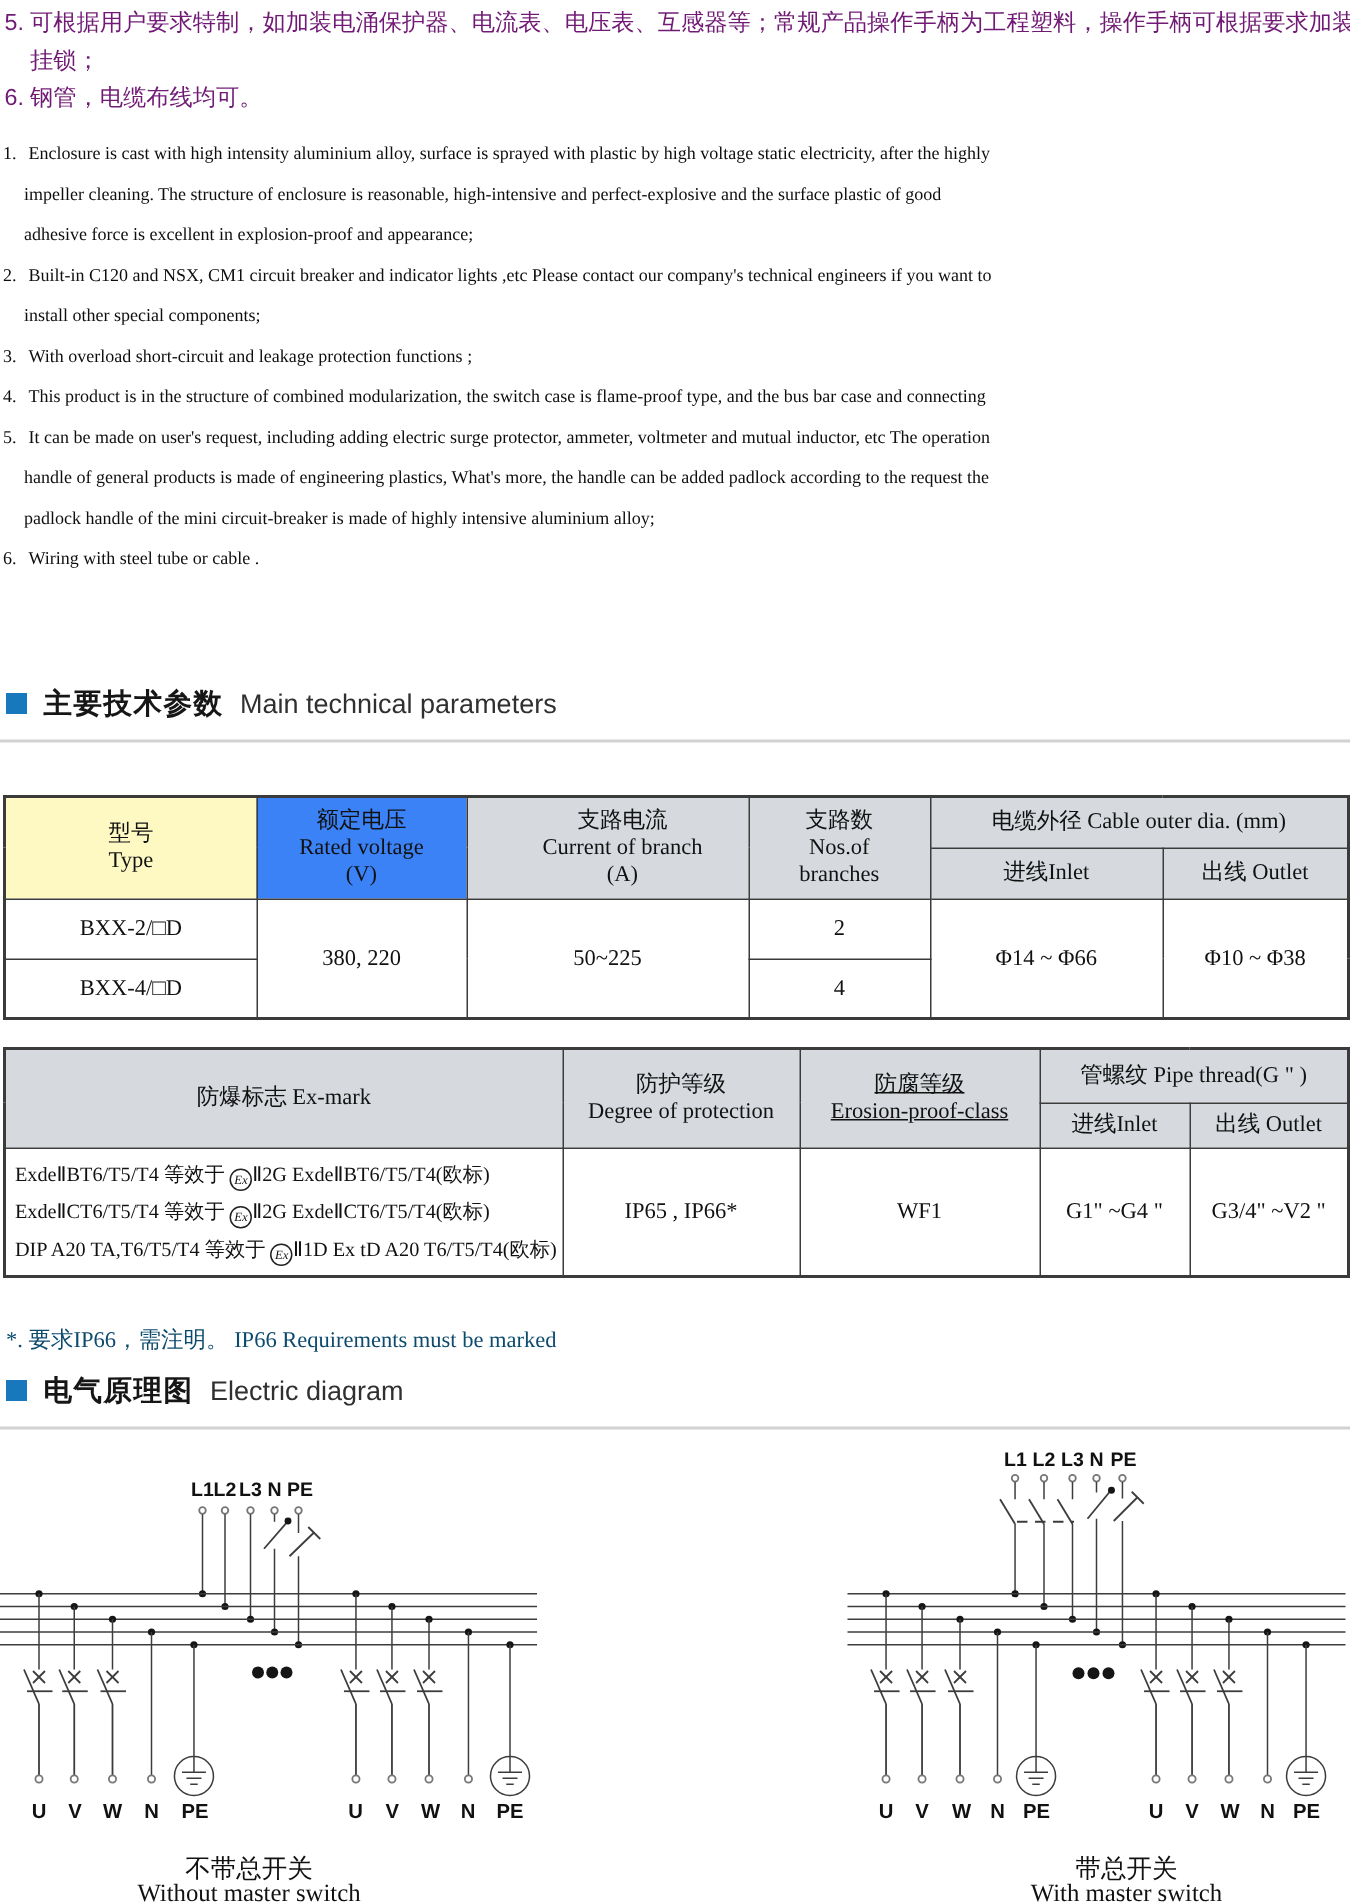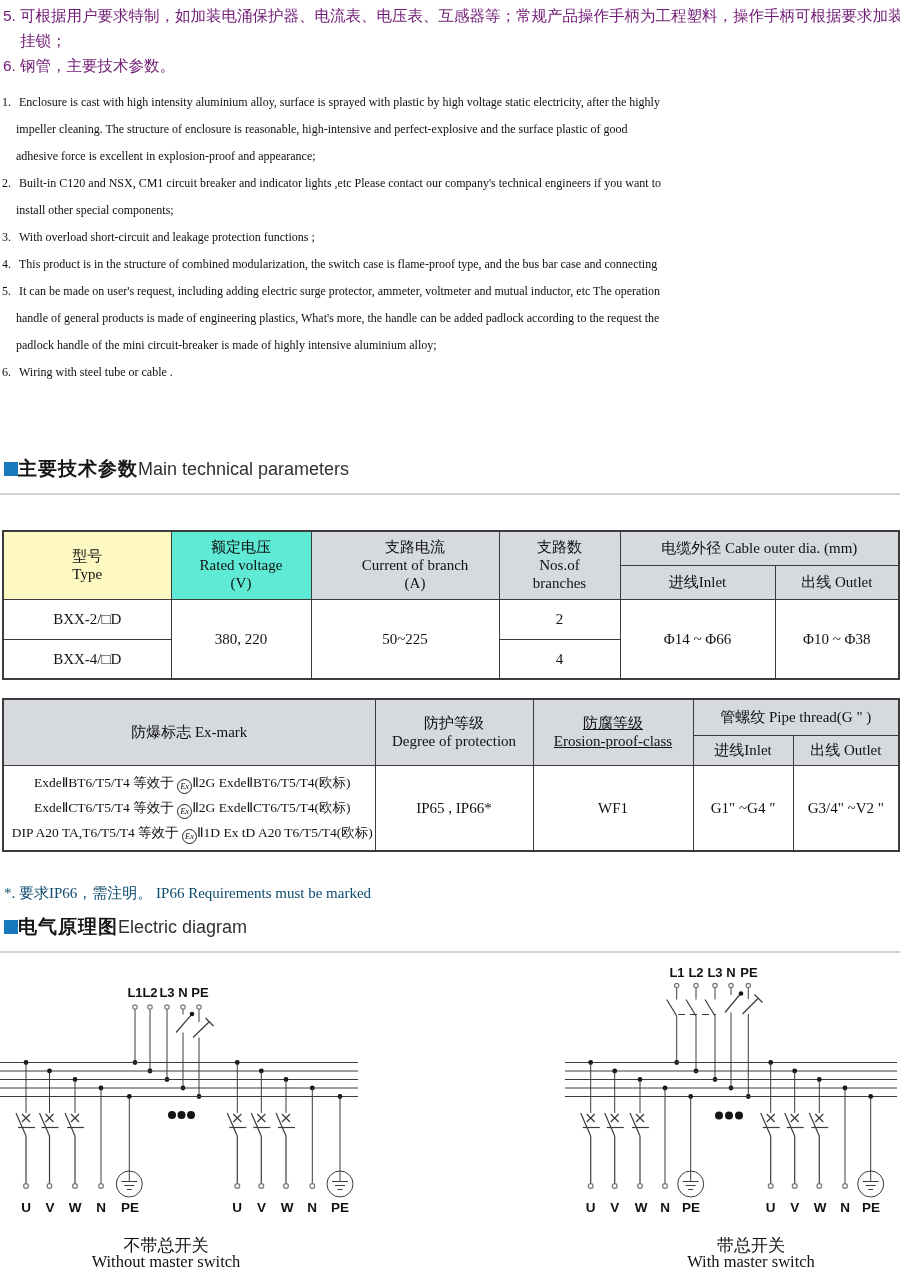--- a/index.html
+++ b/index.html
@@ -10,34 +10,34 @@
       font-size:15.5px;line-height:25px;color:#701a75;}
   .cn .ln{white-space:nowrap;}
   .cn .num{display:inline-block;width:17px;}
   .cn .cont{padding-left:17px;}
   
   .en{position:absolute;top:89px;left:2px;right:0;font-size:12px;line-height:27px;color:#0e0e0e;}
   .en .ln{white-space:nowrap;}
   .en .num{display:inline-block;width:17px;}
   .en .cont{padding-left:14px;}
   
-  .sec{position:absolute;left:0;right:0;display:flex;align-items:center;
+  .sec{position:absolute;left:0;right:0;display:flex;align-items:center;gap:11px;
        padding:0 0 11px 4px;border-bottom:2px solid #d2d2d2;
        font-family:"Liberation Sans",sans-serif;}
   .sec .sq{width:14px;height:14px;flex:0 0 14px;}
   .sec .cnT{font-size:19px;font-weight:bold;color:#161616;letter-spacing:1px;}
   .sec .enT{font-size:18px;color:#303030;}
   
   .twrap{position:absolute;left:2px;width:896px;}
   table{border-collapse:collapse;table-layout:fixed;width:896px;border:2px solid #3b3b3b;}
   th,td{border:1px solid #3b3b3b;text-align:center;vertical-align:middle;padding:0;
         font-weight:normal;font-size:15px;line-height:18px;}
   th{background:#d6dade;}
   .h-cn{font-size:15px;}
-  .exm td.exl{text-align:center;padding-left:6px;font-size:13.5px;line-height:25px;white-space:nowrap;}
+  .exm td.exl{text-align:left;padding-left:6px;font-size:13.5px;line-height:25px;white-space:nowrap;}
   .exsym{display:inline-flex;align-items:center;justify-content:center;width:13px;height:13px;
          border:1px solid #222;border-radius:50%;font-size:8.5px;font-style:italic;
          vertical-align:-2px;line-height:1;}
   .fnote{position:absolute;top:884px;left:4px;font-size:15px;color:#0c4a6e;}
   
   .diag{position:absolute;top:955px;left:0;}
   .wire{stroke:#3c3c3c;stroke-width:1;fill:none;}
   .blade{stroke:#3c3c3c;stroke-width:1.2;fill:none;}
   .dot{fill:#151515;stroke:none;}
   .term{fill:#fff;stroke:#777;stroke-width:1.2;}
@@ -45,21 +45,21 @@
   .lblBot{font-family:"Liberation Sans",sans-serif;font-weight:bold;font-size:13.5px;fill:#111;text-anchor:middle;}
   .capCn{font-size:17px;fill:#111;text-anchor:middle;font-family:"Liberation Sans",sans-serif;}
   .capEn{font-size:16.5px;fill:#111;text-anchor:middle;font-family:"Liberation Serif",serif;}
 </style>
 </head>
 <body>
 
 <div class="cn">
   <div class="ln"><span class="num">5.</span><span>可根据用户要求特制，如加装电涌保护器、电流表、电压表、互感器等；常规产品操作手柄为工程塑料，操作手柄可根据要求加装</span></div>
   <div class="ln cont">挂锁；</div>
-  <div class="ln"><span class="num">6.</span><span>钢管，主要技术参数。</span></div>
+  <div class="ln"><span class="num">6.</span><span>钢管，电缆布线均可。</span></div>
 </div>
 
 <div class="en">
   <div class="ln"><span class="num">1.</span><span>Enclosure is cast with high intensity aluminium alloy, surface is sprayed with plastic by high  voltage static electricity, after the highly</span></div>
   <div class="ln cont">impeller cleaning. The structure of enclosure is reasonable, high-intensive and perfect-explosive and the surface plastic of good</div>
   <div class="ln cont">adhesive force is excellent in explosion-proof and appearance;</div>
   <div class="ln"><span class="num">2.</span><span>Built-in C120 and NSX, CM1 circuit breaker and indicator lights ,etc Please contact our company's technical engineers if you want to</span></div>
   <div class="ln cont">install other special components;</div>
   <div class="ln"><span class="num">3.</span><span>With overload short-circuit and leakage protection functions ;</span></div>
   <div class="ln"><span class="num">4.</span><span>This product is in the structure of combined modularization, the switch case is flame-proof type, and the bus bar  case and connecting</span></div>
@@ -84,21 +84,21 @@
         <col style="width:121px">
         <col style="width:155px">
         <col style="width:124px">
       </colgroup>
   <tbody>
         <tr style="height:34px;">
     <th rowspan="2" style="background: #fef9c3;">
       <div class="h-cn">型号</div>
       <div>Type</div>
     </th>
-    <th rowspan="2" style="background: #5eead4; margin-top: 20px;">
+    <th rowspan="2" style="background: #3b82f6; margin-top: 20px;">
       <div class="h-cn">额定电压</div>
       <div>Rated voltage</div>
       <div>(V)</div>
     </th>
     <th rowspan="2" style="background: rgb(214, 218, 222); padding-left: 20px;">
       <div class="h-cn">支路电流</div>
       <div>Current of branch</div>
       <div>(A)</div>
     </th>
     <th rowspan="2" style="background: rgb(214, 218, 222);">

